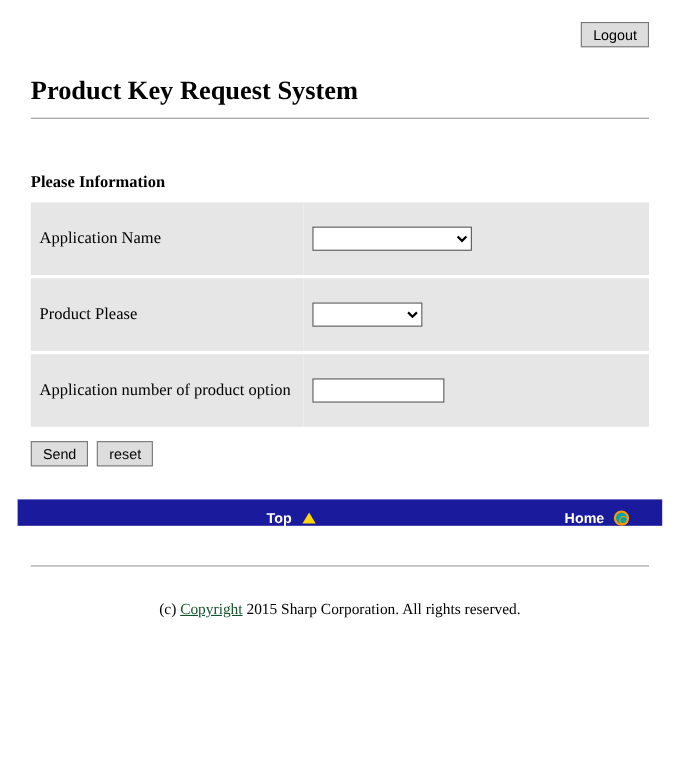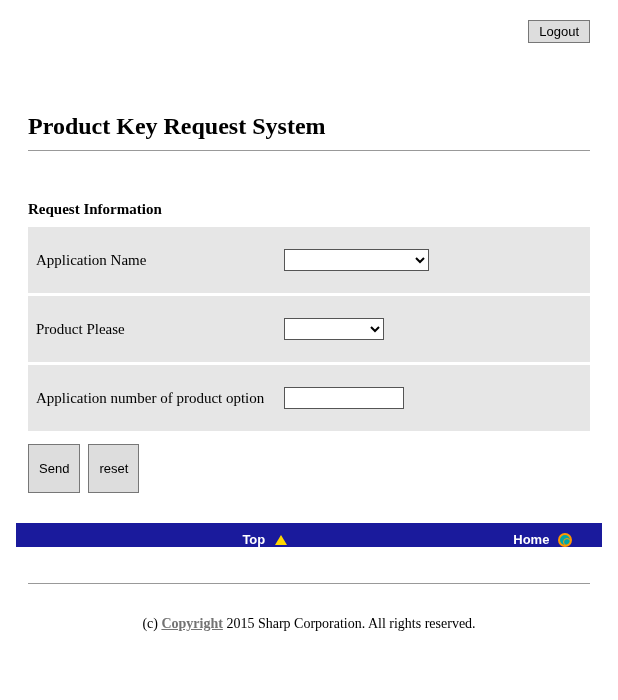--- a/index.html
+++ b/index.html
@@ -9,21 +9,21 @@
       font-family: "Times New Roman", Times, serif;
       background: #fff;
       color: #000;
       width: 618px;
     }
     .container {
       padding: 20px 28px 0 28px;
     }
     .logout-bar {
       text-align: right;
-      margin-bottom: 70px;
+      margin-bottom: 27px;
     }
     .logout-btn {
       font-family: Arial, sans-serif;
       font-size: 13px;
       padding: 3px 10px;
       background: #ddd;
       border: 1px solid #777;
       cursor: pointer;
     }
     .page-title {
@@ -68,21 +68,21 @@
       padding: 2px;
     }
     .sel-wide { width: 145px; height: 22px; }
     .sel-narrow { width: 100px; height: 22px; }
     .inp-wide { width: 255px; height: 22px; }
     .inp-narrow { width: 120px; height: 22px; }
     .btn-row { margin-top: 10px; }
     .action-btn {
       font-family: Arial, sans-serif;
       font-size: 13px;
-      padding: 16px 10px;
+      padding: 3px 10px;
       background: #ddd;
       border: 1px solid #777;
       cursor: pointer;
       margin-right: 4px;
     }
     .nav-bar {
       background: #1a1a9c;
       color: #fff;
       height: 24px;
       display: flex;
@@ -129,35 +129,35 @@
     .footer {
       text-align: center;
       font-size: 14px;
       margin: 0 28px;
     }
     .footer hr {
       border: none;
       border-top: 1px solid #999;
       margin: 36px 0 32px 0;
     }
-    .footer a { color: #737373; font-weight: bold; }
+    .footer a { color: #14532d; }
   </style>
 </head>
 <body>
 
 <div class="container">
   <div class="logout-bar">
     <button class="logout-btn">Logout</button>
   </div>
 
   <h1 class="page-title">Product Key Request System</h1>
   <hr class="sep">
 
 
-  <div class="section-title">Request Information</div>
+  <div class="section-title">Please Information</div>
 
   <table class="form-table">
     <tbody>
         <tr>
       <td class="label-cell">Application Name</td>
       <td>
         <select class="fld sel-wide"></select>
       </td>
     </tr>
     <tr>

